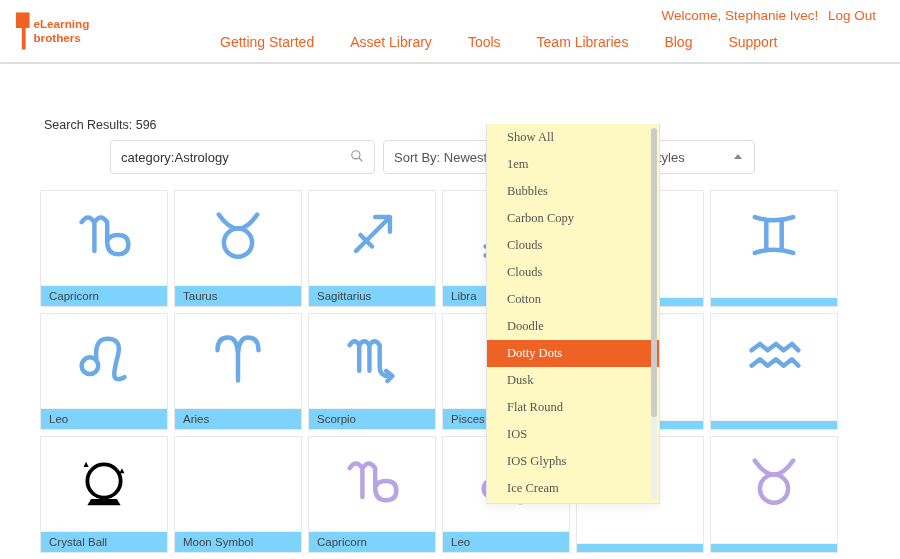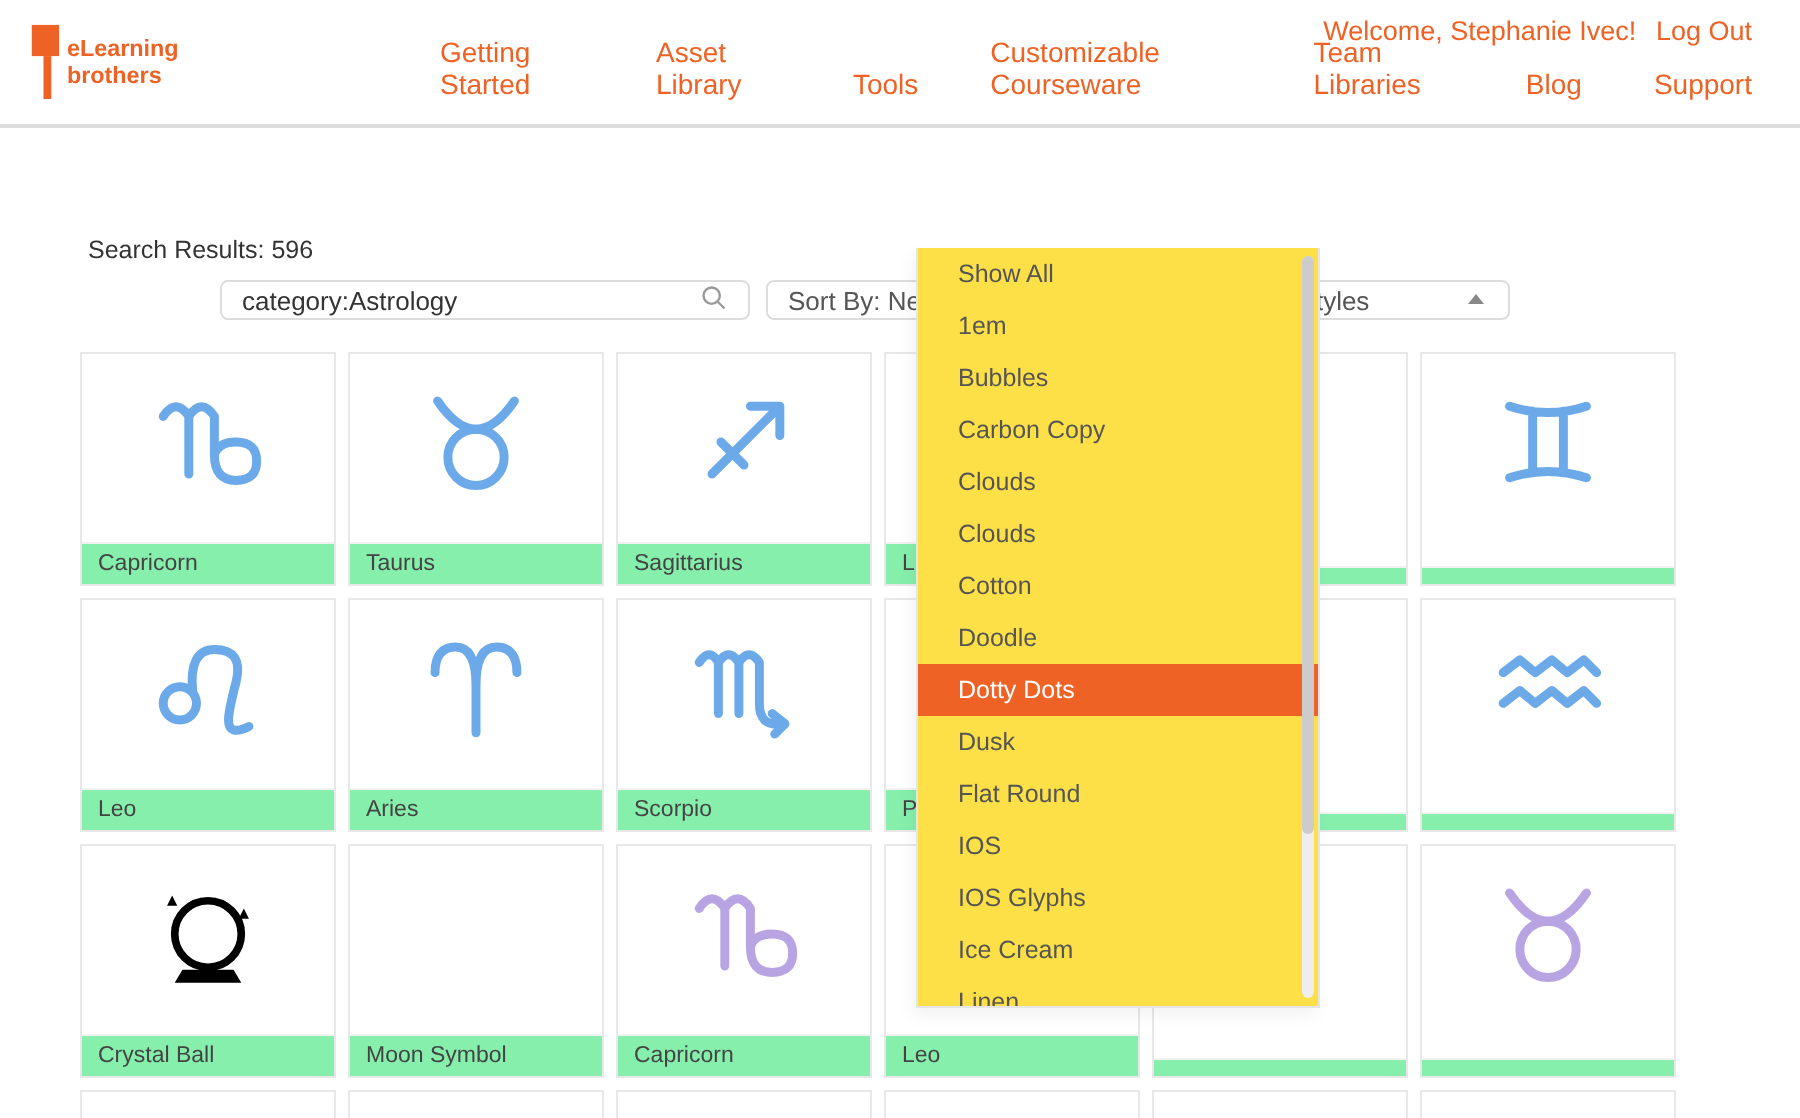--- a/index.html
+++ b/index.html
@@ -6,34 +6,34 @@
   body { font-family: -apple-system, "Helvetica Neue", Arial, sans-serif; background: #fff; color: #333; width: 900px; }
   .header { display: flex; align-items: flex-end; padding: 8px 24px 10px 12px; border-bottom: 2px solid #ddd; }
   .logo { width: 78px; height: 44px; display:flex; align-items:center; }
   .nav { display: flex; gap: 36px; margin-left: 130px; align-items:flex-end; padding-bottom:2px;}
   .nav a { color: #ee6225; font-size: 14px; text-decoration: none; cursor:pointer; }
   .topright { position:absolute; top:8px; right:24px; font-size:13.5px; color:#ee6225; }
   .topright span { margin-left:6px; cursor:pointer;}
   .content { padding: 28px 40px 10px 40px; position: relative; }
   .results-count { font-size: 12.5px; color:#333; margin-bottom: 8px; margin-left:4px;margin-top:26px; }
   .controls { display:flex; gap:8px; margin-left:70px; margin-bottom:16px; }
-  .ctrl { border:1px solid #ddd; border-radius:4px; height:20px; display:flex; align-items:center; padding:0 10px; font-size:13px; color:#555; background:#fff; position:relative; cursor:pointer;}
+  .ctrl { border:1px solid #ddd; border-radius:4px; height:34px; display:flex; align-items:center; padding:0 10px; font-size:13px; color:#555; background:#fff; position:relative; cursor:pointer;}
   .searchbox { width: 265px; color:#333; }
   .searchbox .mag { margin-left:auto; color:#888; }
   .sortbox { width: 168px; }
   .sortbox::after, .filterbox::after { content:""; position:absolute; right:12px; top:50%; width:0;height:0;border-left:4px solid transparent;border-right:4px solid transparent;}
   .sortbox::after{ border-top:5px solid #888; transform:translateY(-2px);}
   .filterbox { width: 168px; margin-left:28px; }
   .filterbox::after{ border-bottom:5px solid #888; transform:translateY(-3px);}
   .grid { display:grid; grid-template-columns: repeat(6, 128px); gap:6px; }
   .card { border:1px solid #e8e8e8; background:#fff; height:117px; position:relative; overflow:hidden;}
   .card .iconwrap { display:flex; align-items:center; justify-content:center; height:88px;}
-  .card .label { font-size:11.5px; color:#444; padding:4px 8px; position:absolute; bottom:0; left:0; right:0; border-top:1px solid #f2f2f2; background:#86efac;}
+  .card .label { font-size:11.5px; color:#444; padding:4px 8px; position:absolute; bottom:0; left:0; right:0; border-top:1px solid #f2f2f2; background:#7dd3fc;}
   .card.stub { height:24px; }
-  .dropdown { position:absolute; top:0; right:0; width:202px; background:#fde047; border:1px solid #e5e5e5; border-top:none; box-shadow:-2px 4px 8px rgba(0,0,0,.05); max-height:380px; overflow:hidden;}
+  .dropdown { position:absolute; top:0; right:0; width:174px; background:#fef9c3; border:1px solid #e5e5e5; border-top:none; box-shadow:-2px 4px 8px rgba(0,0,0,.05); max-height:380px; overflow:hidden;font-family:Liberation Serif, serif;}
   .dropdown-wrap{ position:absolute; top:60px; left:660px; }
   .dd-scroll { position:absolute; right:2px; top:4px; bottom:4px; width:6px; background:#eee; border-radius:3px;}
   .dd-thumb{ position:absolute; top:0; height:78%; left:0; right:0; background:#ccc; border-radius:3px;}
   .dd-item { font-size:12.5px; padding:6px 20px; color:#555; cursor:pointer;}
   .dd-item.sel { background:#ee6225; color:#fff; }
   svg.icon{width:64px;height:64px;}
   .blue{stroke:#6ba9e9;fill:none;stroke-width:7;stroke-linecap:round;stroke-linejoin:round;}
   .lav{stroke:#b9a4e3;fill:none;stroke-width:7;stroke-linecap:round;stroke-linejoin:round;}
 </style>
 </head>
@@ -45,21 +45,20 @@
       <rect x="4" y="4" width="14" height="16" fill="#ee6225"></rect>
       <rect x="10" y="20" width="4" height="22" fill="#ee6225"></rect>
       <text x="22" y="20" font-size="12" fill="#ee6225" font-weight="600">eLearning</text>
       <text x="22" y="34" font-size="12" fill="#ee6225" font-weight="700">brothers</text>
     </svg>
   </div>
   <div class="nav">
     <a>Getting Started</a>
     <a>Asset Library</a>
     <a>Tools</a>
-    <a>Customizable Courseware</a>
     <a>Team Libraries</a>
     <a>Blog</a>
     <a>Support</a>
   </div>
   <div class="topright">
     <span>Welcome, Stephanie Ivec!</span>
     <span>Log Out</span>
   </div>
 </div>
 

